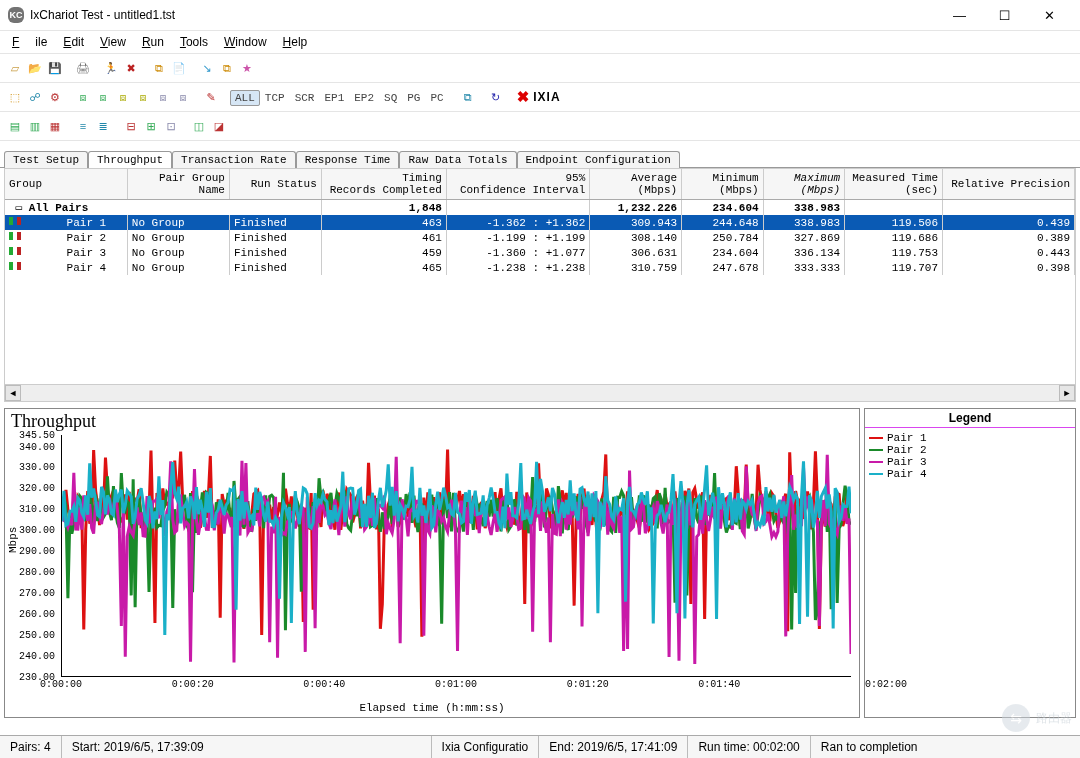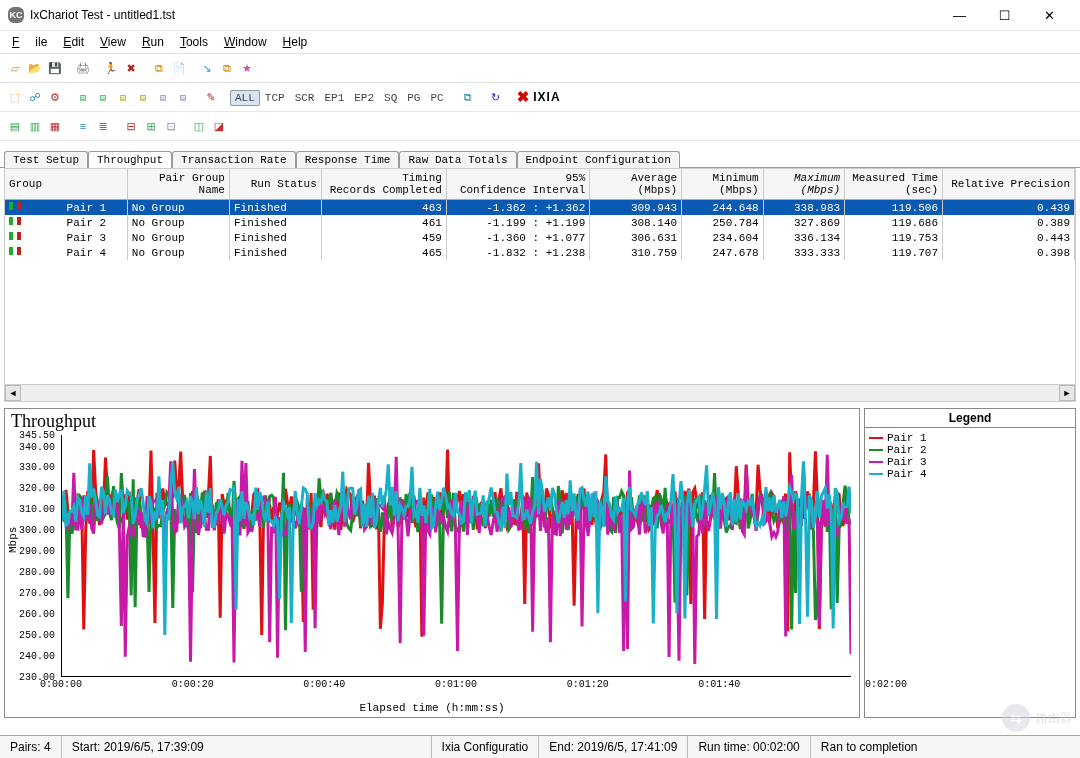--- a/index.html
+++ b/index.html
@@ -209,20 +209,30 @@
           <th style="width: 110px;">Timing<br>Records Completed</th>
           <th style="width: 130px;">95%<br>Confidence Interval</th>
           <th style="width: 80px;">Average<br>(Mbps)</th>
           <th style="width: 70px;">Minimum<br>(Mbps)</th>
           <th style="width: 70px; font-style: italic;">Maximum<br>(Mbps)</th>
           <th style="width: 85px;">Measured Time<br>(sec)</th>
           <th style="width: 80px;">Relative Precision</th>
         </tr>
       </thead>
     <tbody id="tbody">
+        <tr class="row-group">
+          <td class="leftcol" colspan="3">&nbsp;▭ All Pairs</td>
+          <td>1,848</td>
+          <td></td>
+          <td>1,232.226</td>
+          <td>234.604</td>
+          <td>338.983</td>
+          <td></td>
+          <td></td>
+        </tr>
         <tr class="row-sel">
           <td class="leftcol"><span class="pair-icon"></span>&nbsp;&nbsp;&nbsp;&nbsp;&nbsp;&nbsp;Pair 1</td>
           <td class="leftcol">No Group</td>
           <td class="leftcol">Finished</td>
           <td>463</td>
           <td>-1.362 : +1.362</td>
           <td>309.943</td>
           <td>244.648</td>
           <td>338.983</td>
           <td>119.506</td>
@@ -250,21 +260,21 @@
           <td>234.604</td>
           <td>336.134</td>
           <td>119.753</td>
           <td>0.443</td>
         </tr>
         <tr>
           <td class="leftcol"><span class="pair-icon"></span>&nbsp;&nbsp;&nbsp;&nbsp;&nbsp;&nbsp;Pair 4</td>
           <td class="leftcol">No Group</td>
           <td class="leftcol">Finished</td>
           <td>465</td>
-          <td>-1.832 : +1.238</td>
+          <td>-1.238 : +1.238</td>
           <td>310.759</td>
           <td>247.678</td>
           <td>333.333</td>
           <td>119.707</td>
           <td>0.398</td>
         </tr>
       </tbody>
   </table>
   <div class="table-scrollbar">
     <div class="sb-btn">◄</div>

